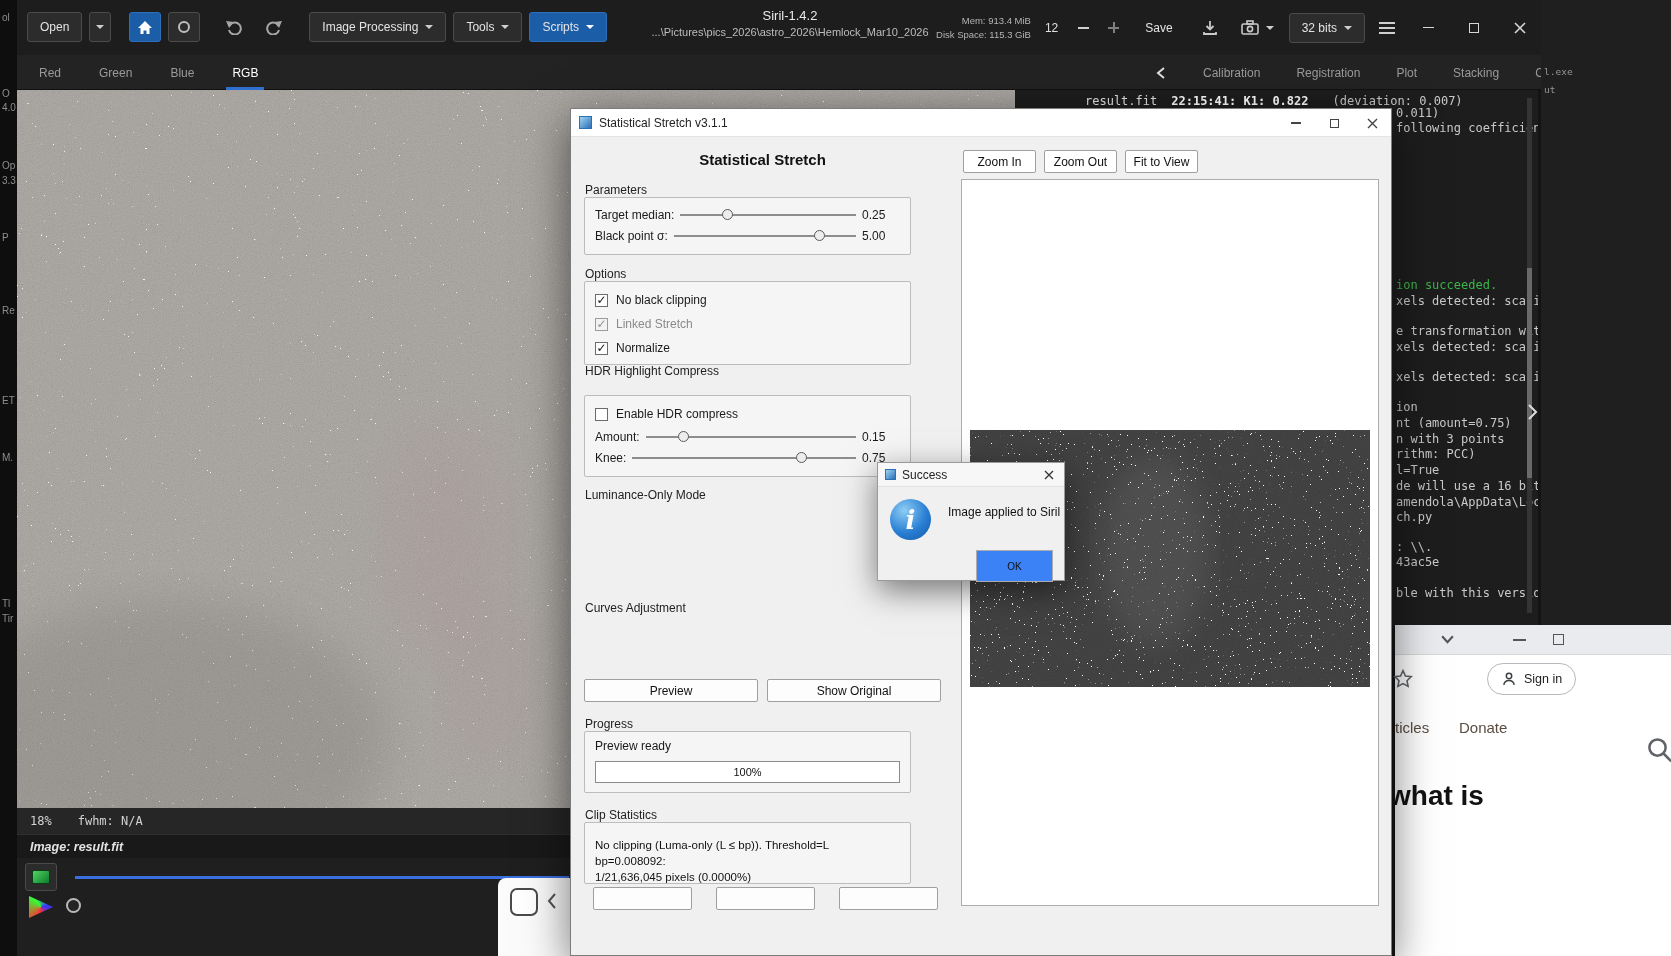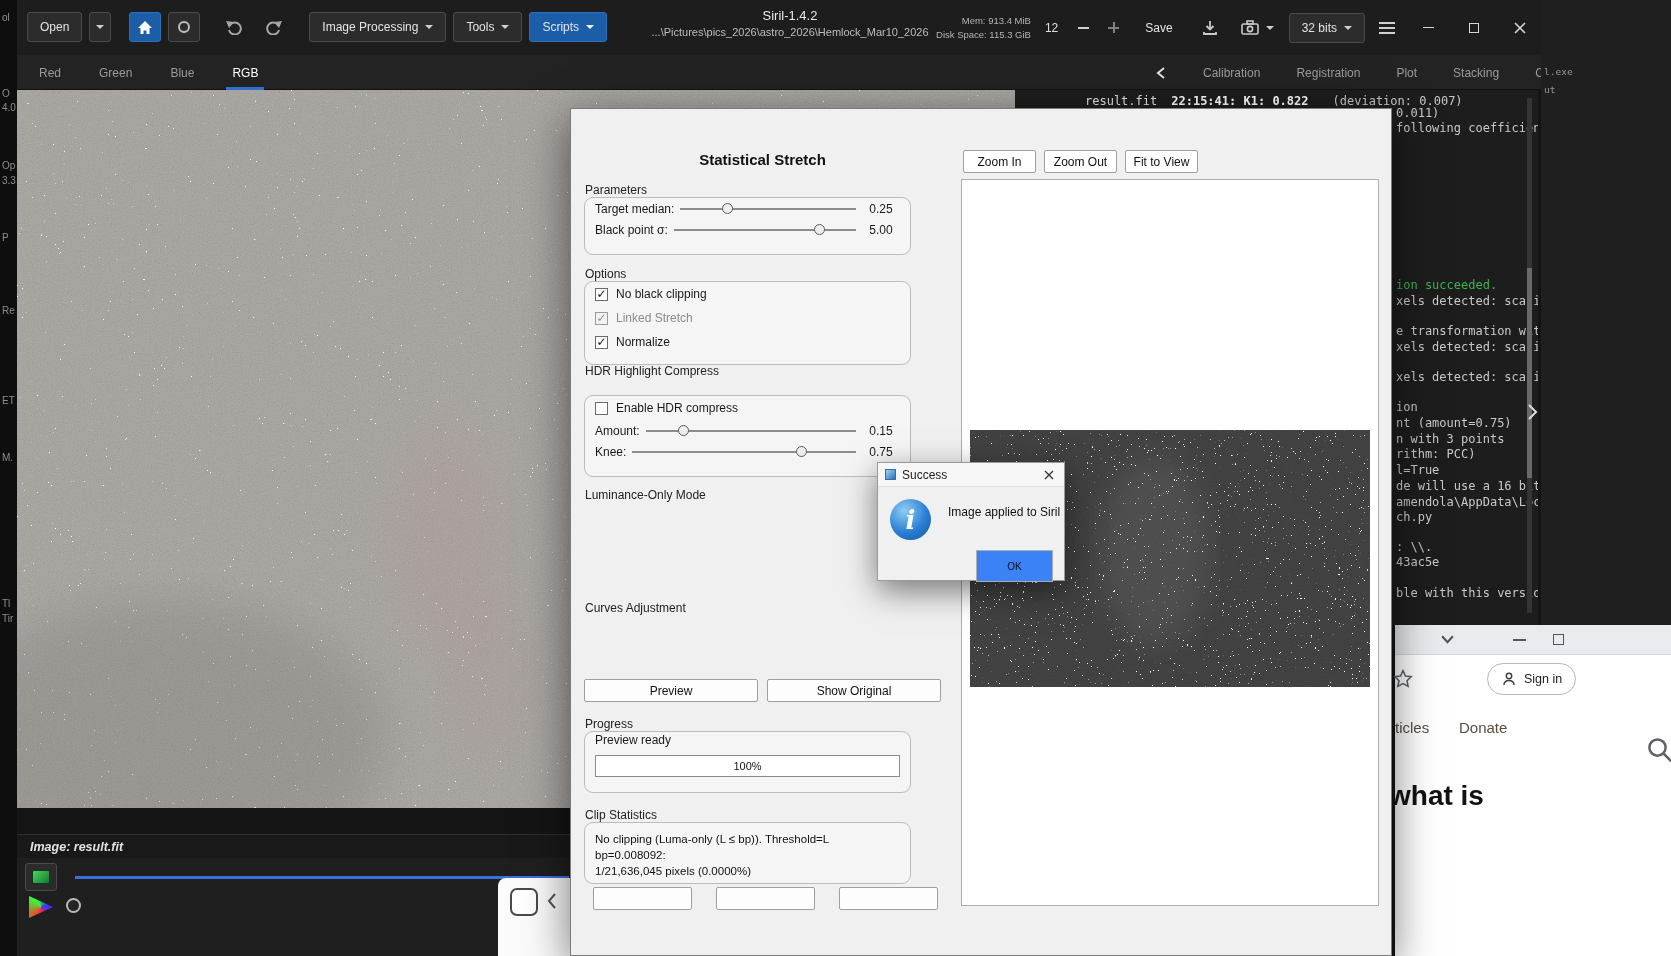--- a/index.html
+++ b/index.html
@@ -99,26 +99,26 @@
   .dlg-titlebar{position:absolute;left:0;top:0;width:100%;height:28px;background:#ffffff;display:flex;align-items:center;border-bottom:1px solid #e4e4e4}
   .app-ico{width:13px;height:13px;border:1px solid #2a6fb8;background:linear-gradient(135deg,#9fd4f2,#2a6fb8);margin:0 7px 0 8px}
   .dlg-title{font-size:12px;color:#222}
   .dlg-winbtns{position:absolute;right:0;top:0;height:28px;display:flex}
   .wb{width:38px;height:28px;display:flex;align-items:center;justify-content:center;cursor:pointer}
   .wb .mn{width:10px;height:1.5px;background:#444}
   .wb .mx{width:9px;height:9px;border:1.5px solid #444}
   .dlg-left{position:absolute;left:13px;top:0;width:357px;height:100%}
   .dlg-heading{position:absolute;left:0;top:42px;width:100%;text-align:center;font-size:15px;font-weight:bold;color:#111}
   .grp-label{position:absolute;left:1px;font-size:12px;color:#222}
-  .grp-box{position:absolute;left:0;width:327px;background:#f5f5f5;border:1px solid #bcbcbc;border-radius:9px;padding-top:0}
+  .grp-box{position:absolute;left:0;width:327px;background:#f5f5f5;border:1px solid #bcbcbc;border-radius:2px;padding-top:6px}
   .row{display:flex;align-items:center;gap:6px;padding:0 10px;height:21px}
   .row.tall{height:26px}
   .lbl{font-size:12px;color:#1a1a1a;white-space:nowrap}
   .lbl.dim{color:#8a8a8a}
-  .val{width:38px;text-align:center;font-size:12px;color:#1a1a1a}
+  .val{width:38px;text-align:left;font-size:12px;color:#1a1a1a}
   .slider{flex:1;position:relative;height:14px;cursor:pointer}
   .slider .track{position:absolute;left:0;right:0;top:6px;height:2px;background:#8d8d8d}
   .slider .thumb{position:absolute;top:1px;width:11px;height:11px;border-radius:50%;background:#ededed;border:1px solid #5a5a5a;margin-left:-6px}
   .chk-row{display:flex;align-items:center;gap:8px;padding:0 10px;height:24px;cursor:pointer}
   .checkbox{width:13px;height:13px;background:#fff;border:1px solid #6b6b6b;position:relative;flex:none}
   .checkbox.checked::after{content:"✓";position:absolute;left:0.5px;top:-2px;font-size:12px;color:#111;font-family:"DejaVu Sans",sans-serif}
   .checkbox.checked.disabled::after{color:#8f8f8f}
   .checkbox.disabled{border-color:#9b9b9b;background:#f2f2f2}
   .text-input{flex:1;height:22px;border:1px solid #767676;background:#fff;font-size:12px;padding:0 6px;font-family:"Liberation Sans",sans-serif;color:#111}
   .dlg-btn{height:23px;background:#fdfdfd;border:1px solid #9f9f9f;border-radius:2px;font-size:12px;color:#111;
@@ -314,20 +314,24 @@
       </defs>
       <rect width="998" height="718" fill="#a09b96"></rect>
       <rect width="998" height="718" fill="#000" filter="url(#grainA)" opacity="0.5"></rect>
       <rect width="998" height="718" fill="#000" filter="url(#starsA)" opacity="0.9"></rect>
       <ellipse cx="430" cy="450" rx="60" ry="110" fill="#b28f93" opacity="0.18" filter="url(#softA)"></ellipse>
       <ellipse cx="470" cy="590" rx="45" ry="80" fill="#ad8c91" opacity="0.14" filter="url(#softA)"></ellipse>
       <ellipse cx="150" cy="650" rx="220" ry="140" fill="#5d5a57" opacity="0.18" filter="url(#softA)"></ellipse>
     </svg>
   </div>
 
+  <div class="abs statusbar mono">
+    <span>18%</span>
+    <span>fwhm: N/A</span>
+  </div>
   <div class="abs imglabel">
     <span>Image: result.fit</span>
   </div>
   <div class="abs bottompanel">
     <div class="green-btn">
         <div class="scr"></div>
       </div>
     <div class="histo-line"></div>
     <div class="knob"></div>
     <div class="rgb-tri"></div>
@@ -398,20 +402,37 @@
     <span class="br-nav" style="left:0">ticles</span>
     <span class="br-nav" style="left:64px">Donate</span>
     <svg class="abs" style="left:250px;top:110px" width="30" height="30" viewBox="0 0 24 24">
         <circle cx="10" cy="10" r="6.5" fill="none" stroke="#5f6368" stroke-width="2"></circle>
         <path d="M15 15 L21 21" stroke="#5f6368" stroke-width="2"></path>
       </svg>
     <div class="br-head">what is</div>
   </div>
 
   <div class="abs dialog">
+    <div class="dlg-titlebar">
+      <div class="app-ico"></div>
+      <span class="dlg-title">Statistical Stretch v3.1.1</span>
+      <div class="dlg-winbtns">
+        <div class="wb">
+            <div class="mn"></div>
+          </div>
+        <div class="wb">
+            <div class="mx"></div>
+          </div>
+        <div class="wb">
+          <svg width="11" height="11" viewBox="0 0 11 11">
+              <path d="M1 1 L10 10 M10 1 L1 10" stroke="#444" stroke-width="1.4"></path>
+            </svg>
+        </div>
+      </div>
+    </div>
 
     <div class="dlg-left">
       <div class="dlg-heading">Statistical Stretch</div>
 
       <div class="grp-label" style="top:74px">Parameters</div>
       <div class="grp-box" style="top:88px;height:58px">
         <div class="row">
           <span class="lbl">Target median:</span>
           <div class="slider">
               <div class="track"></div>

